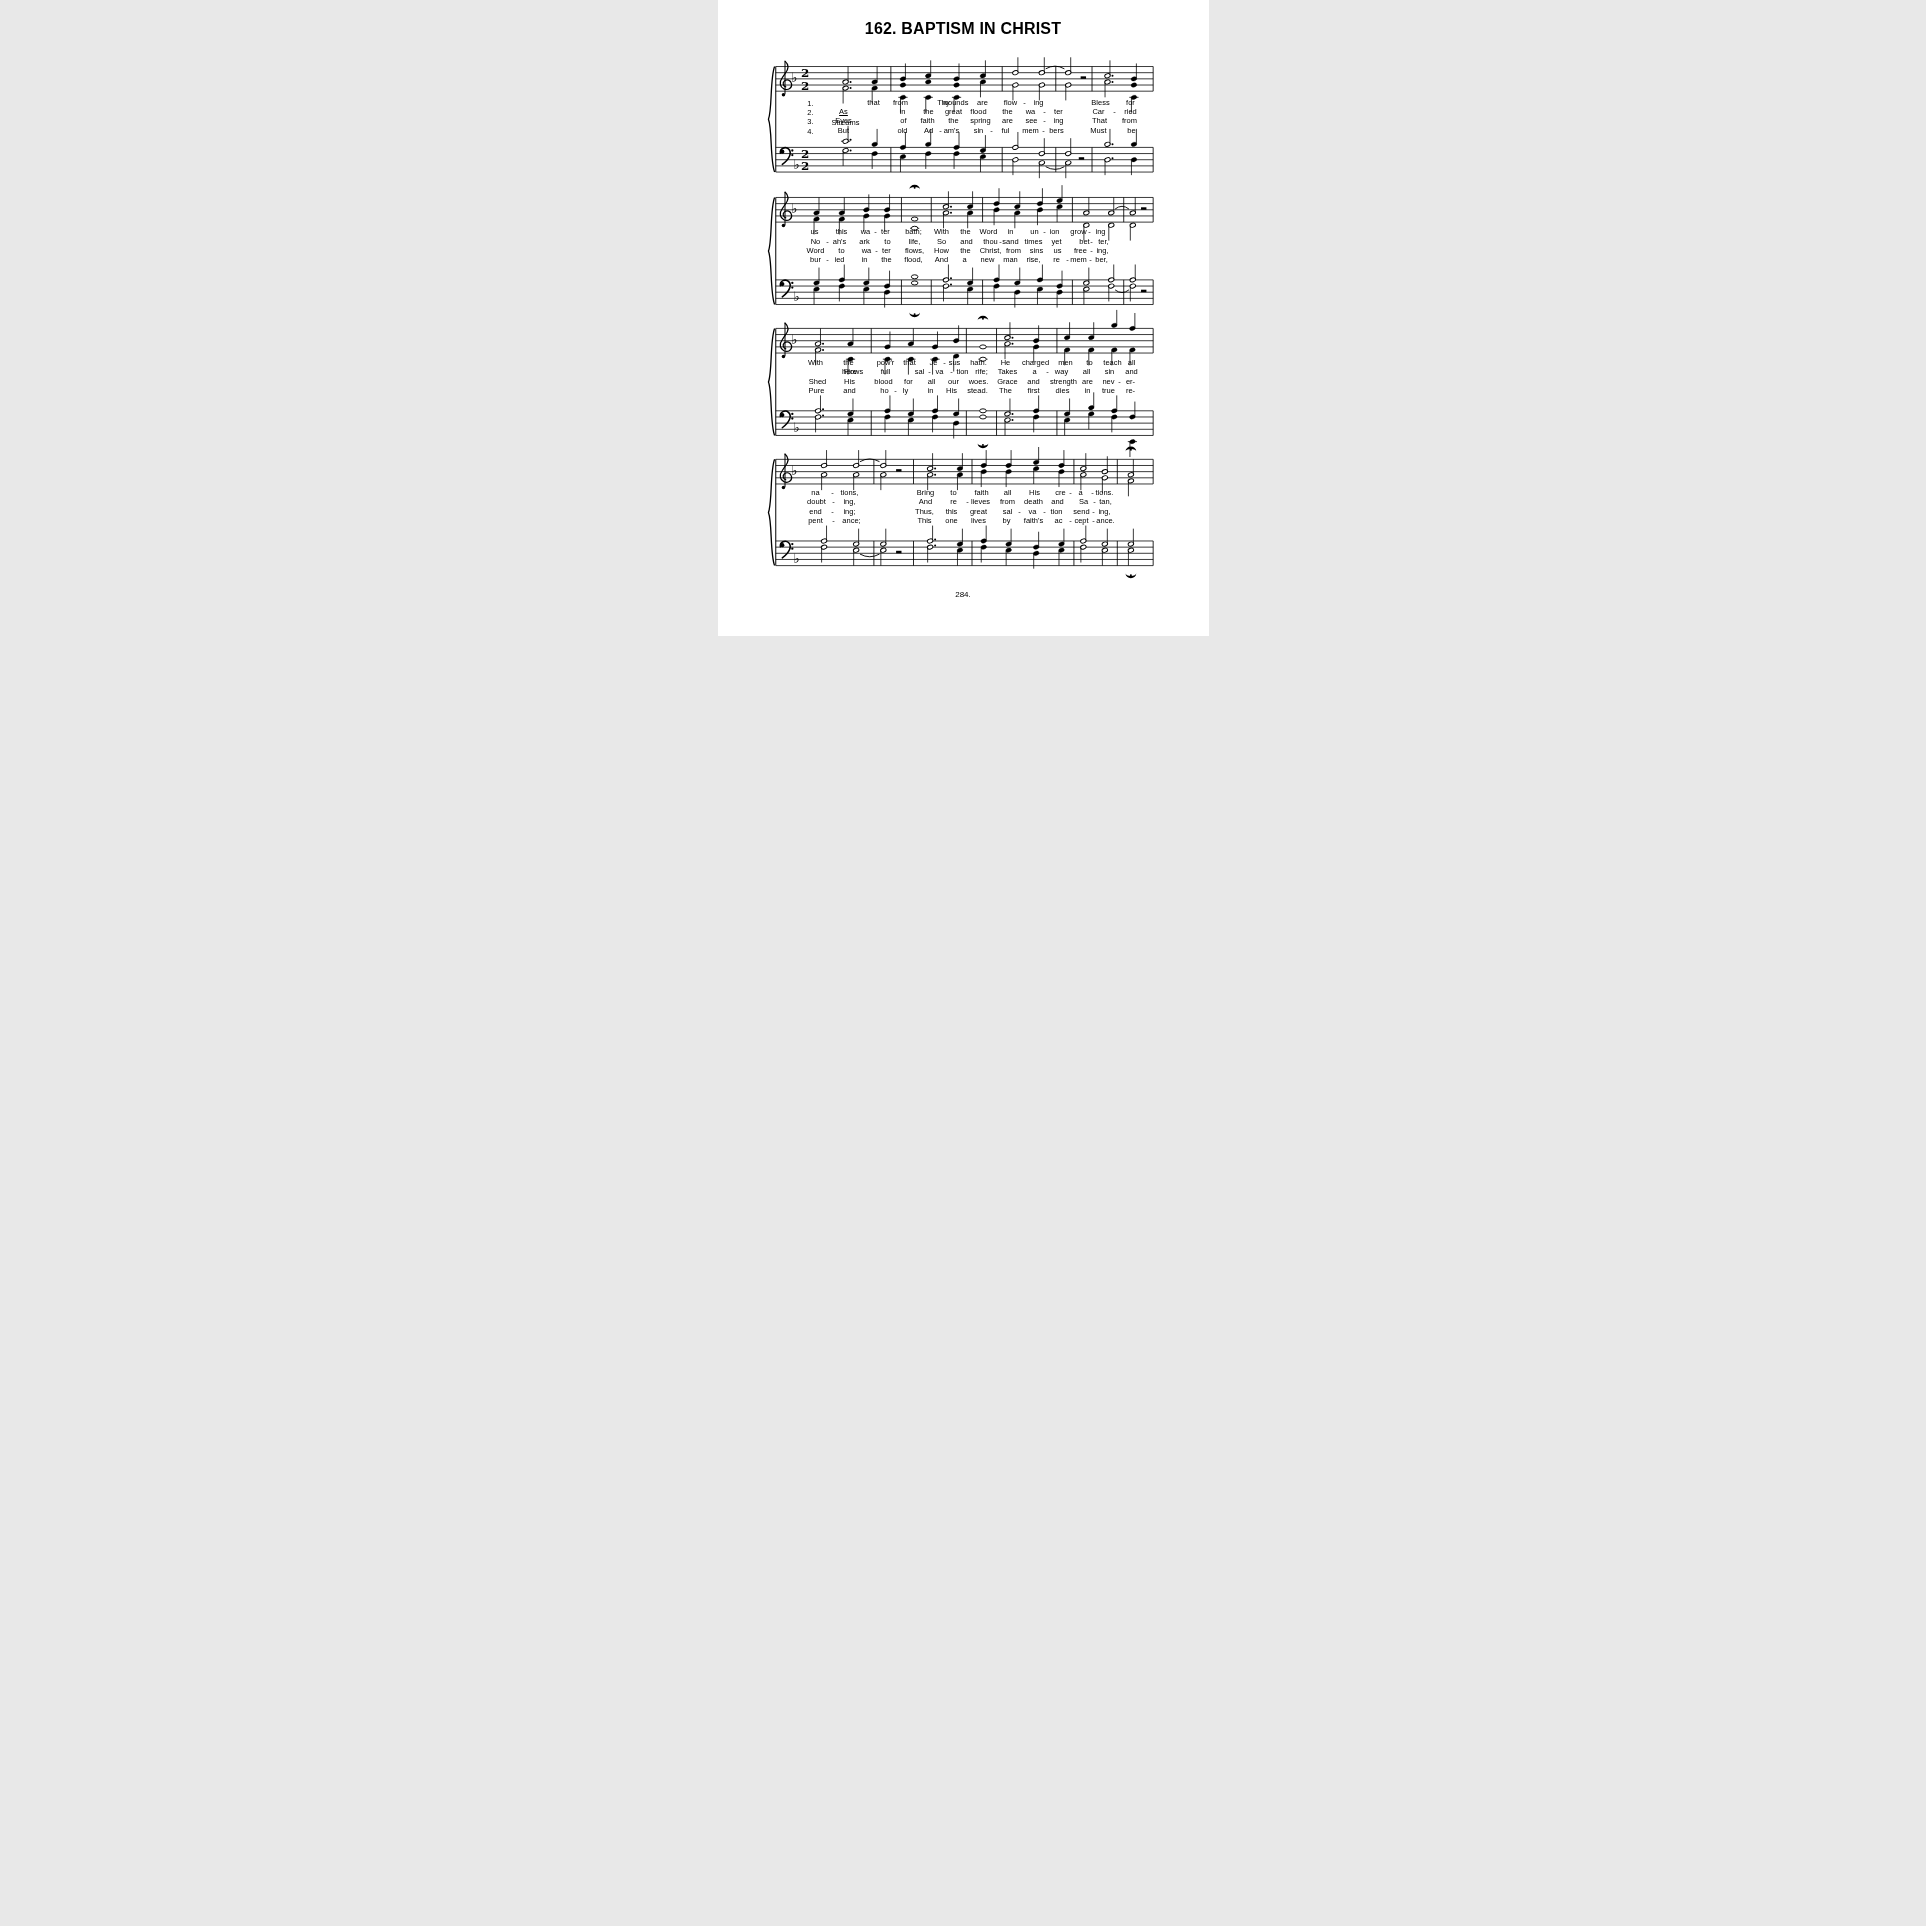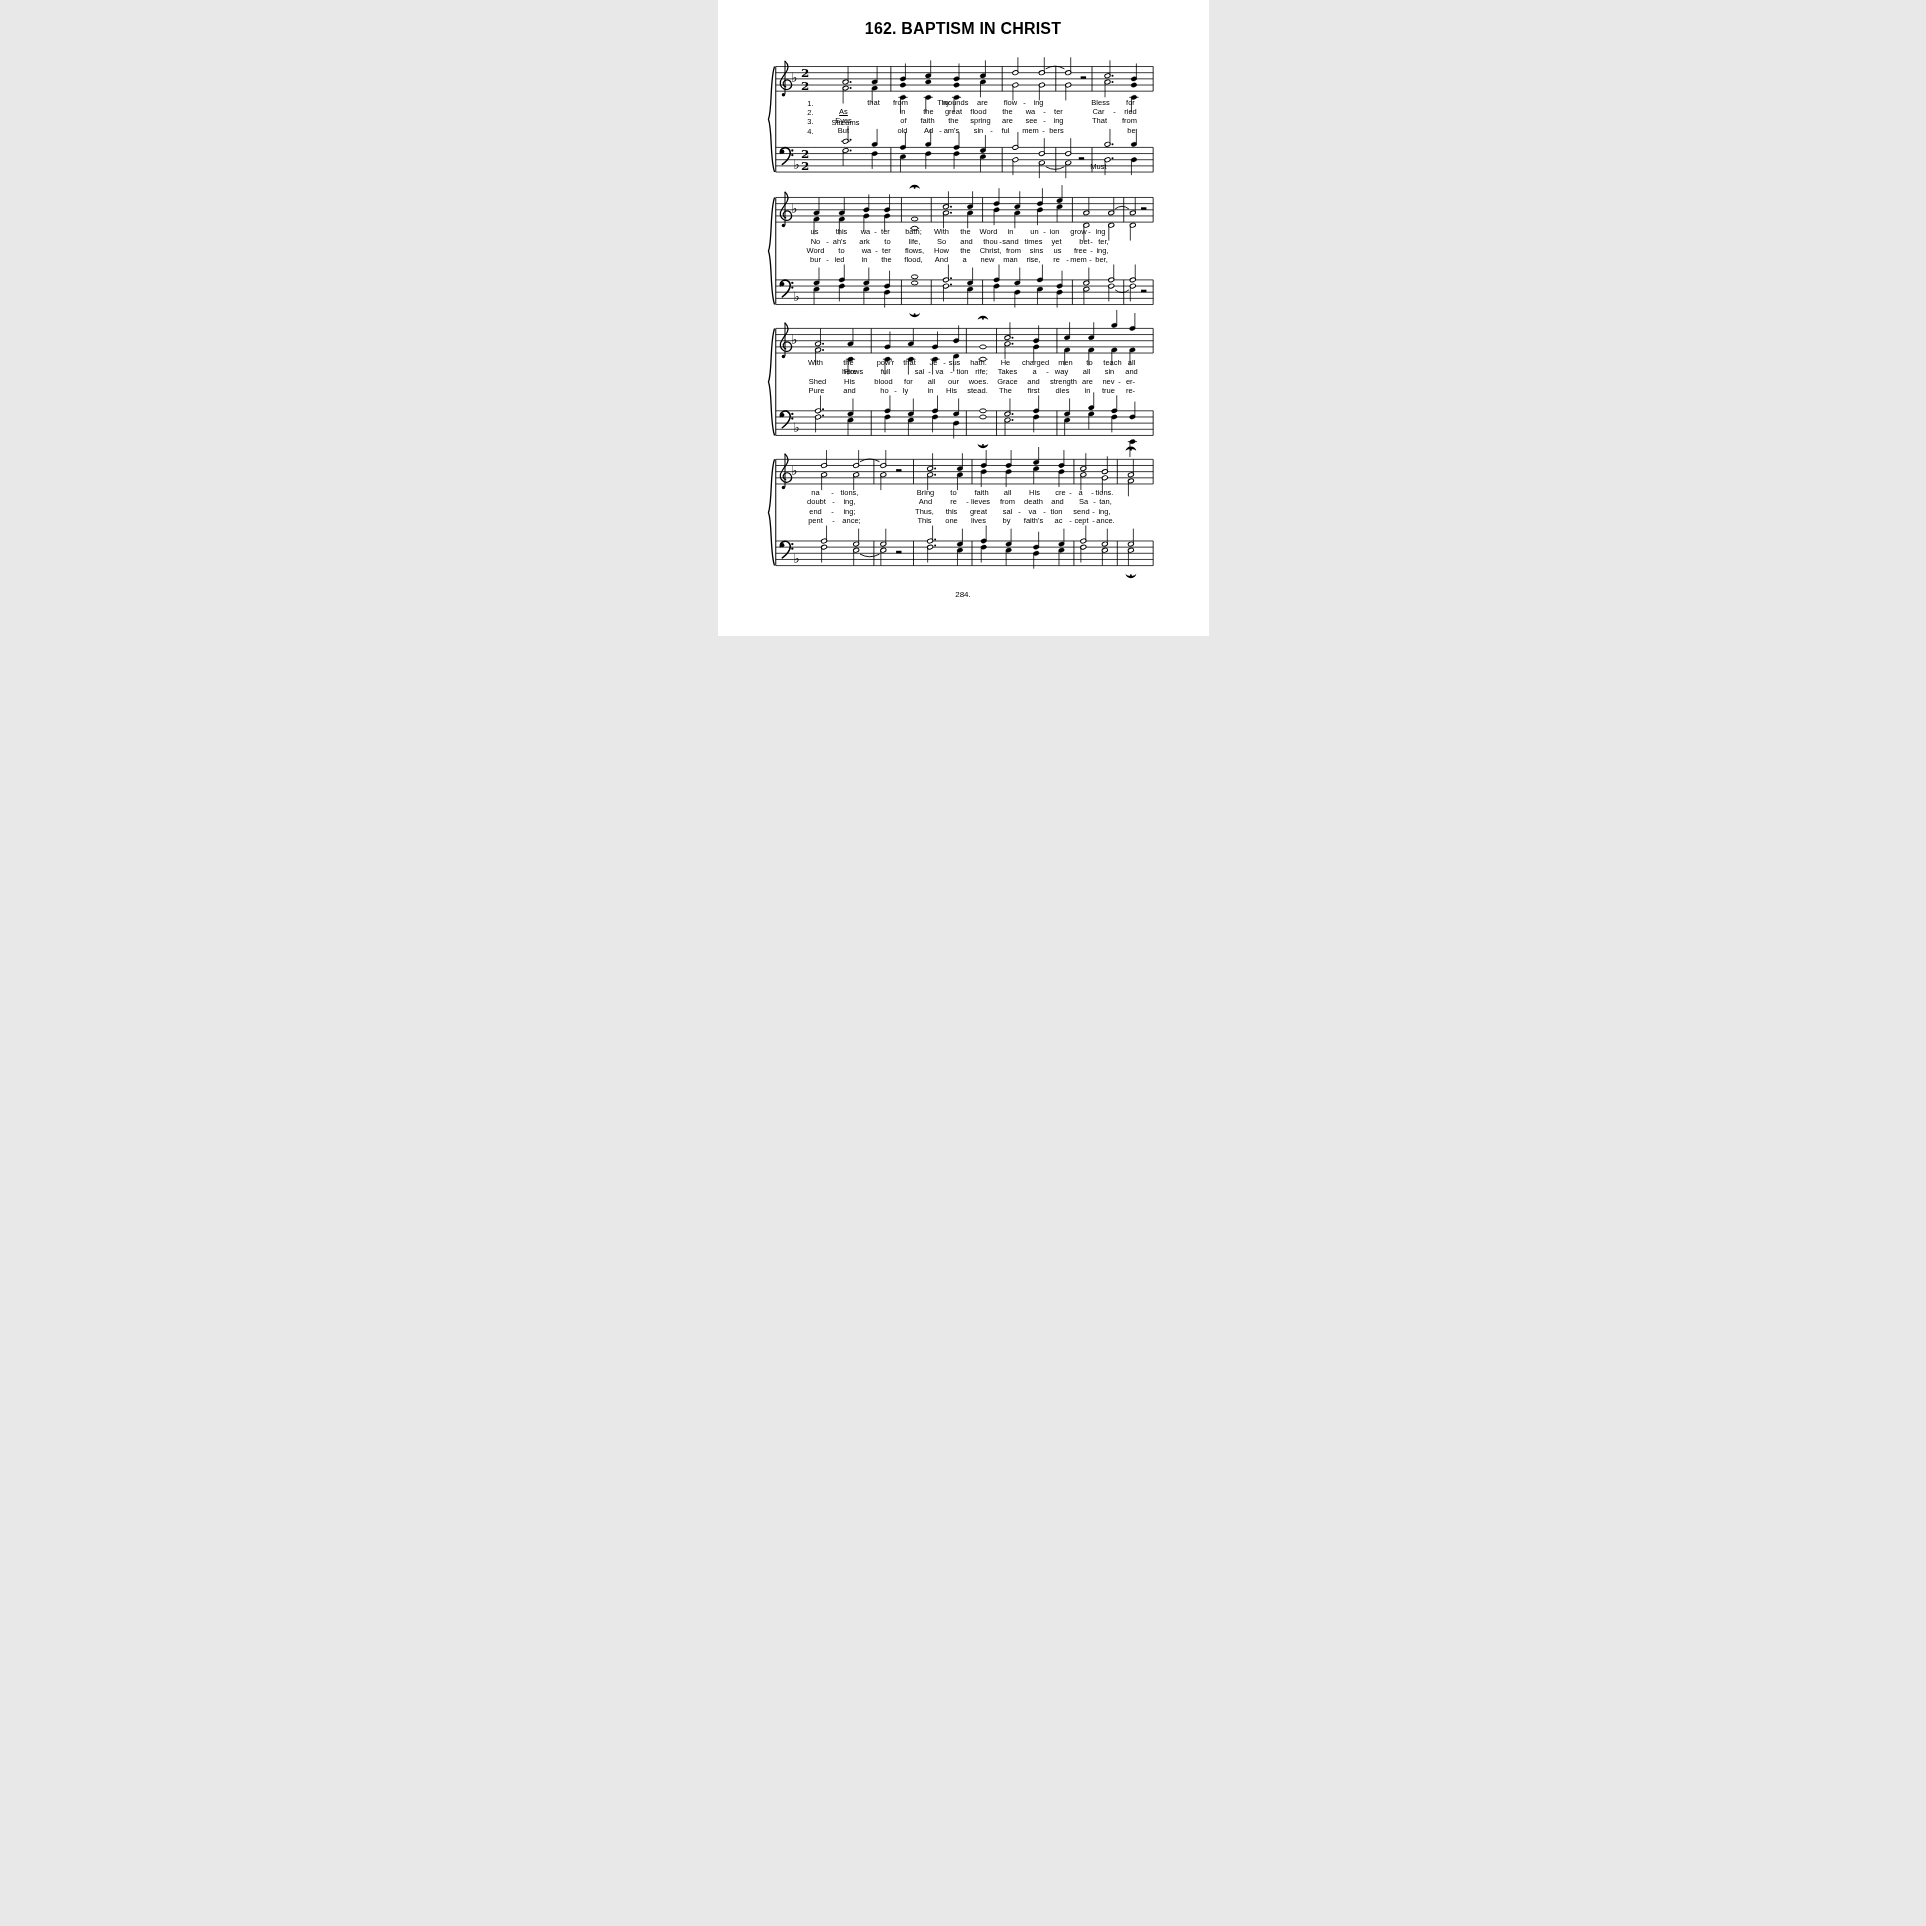--- a/index.html
+++ b/index.html
@@ -671,21 +671,21 @@
       <span class="syl" style="left: 185px; top: 127px;">old</span>
       <span class="syl" style="left: 211px; top: 127px;">Ad</span>
       <span class="syl" style="left: 223px; top: 127px;">-</span>
       <span class="syl" style="left: 234px; top: 127px;">am's</span>
       <span class="syl" style="left: 261px; top: 127px;">sin</span>
       <span class="syl" style="left: 274px; top: 127px;">-</span>
       <span class="syl" style="left: 288px; top: 127px;">ful</span>
       <span class="syl" style="left: 313px; top: 127px;">mem</span>
       <span class="syl" style="left: 326px; top: 127px;">-</span>
       <span class="syl" style="left: 339px; top: 127px;">bers</span>
-      <span class="syl" style="left: 381px; top: 127px; margin-top: 36px;">Must</span>
+      <span class="syl" style="left: 381px; top: 127px;">Must</span>
       <span class="syl" style="left: 414px; top: 127px;">be</span>
       <span class="syl" style="left: 97px; top: 228px;">us</span>
       <span class="syl" style="left: 124px; top: 228px;">this</span>
       <span class="syl" style="left: 148px; top: 228px;">wa</span>
       <span class="syl" style="left: 158px; top: 228px;">-</span>
       <span class="syl" style="left: 168px; top: 228px;">ter</span>
       <span class="syl" style="left: 196px; top: 228px;">bath;</span>
       <span class="syl" style="left: 224px; top: 228px;">With</span>
       <span class="syl" style="left: 248px; top: 228px;">the</span>
       <span class="syl" style="left: 271px; top: 228px;">Word</span>

